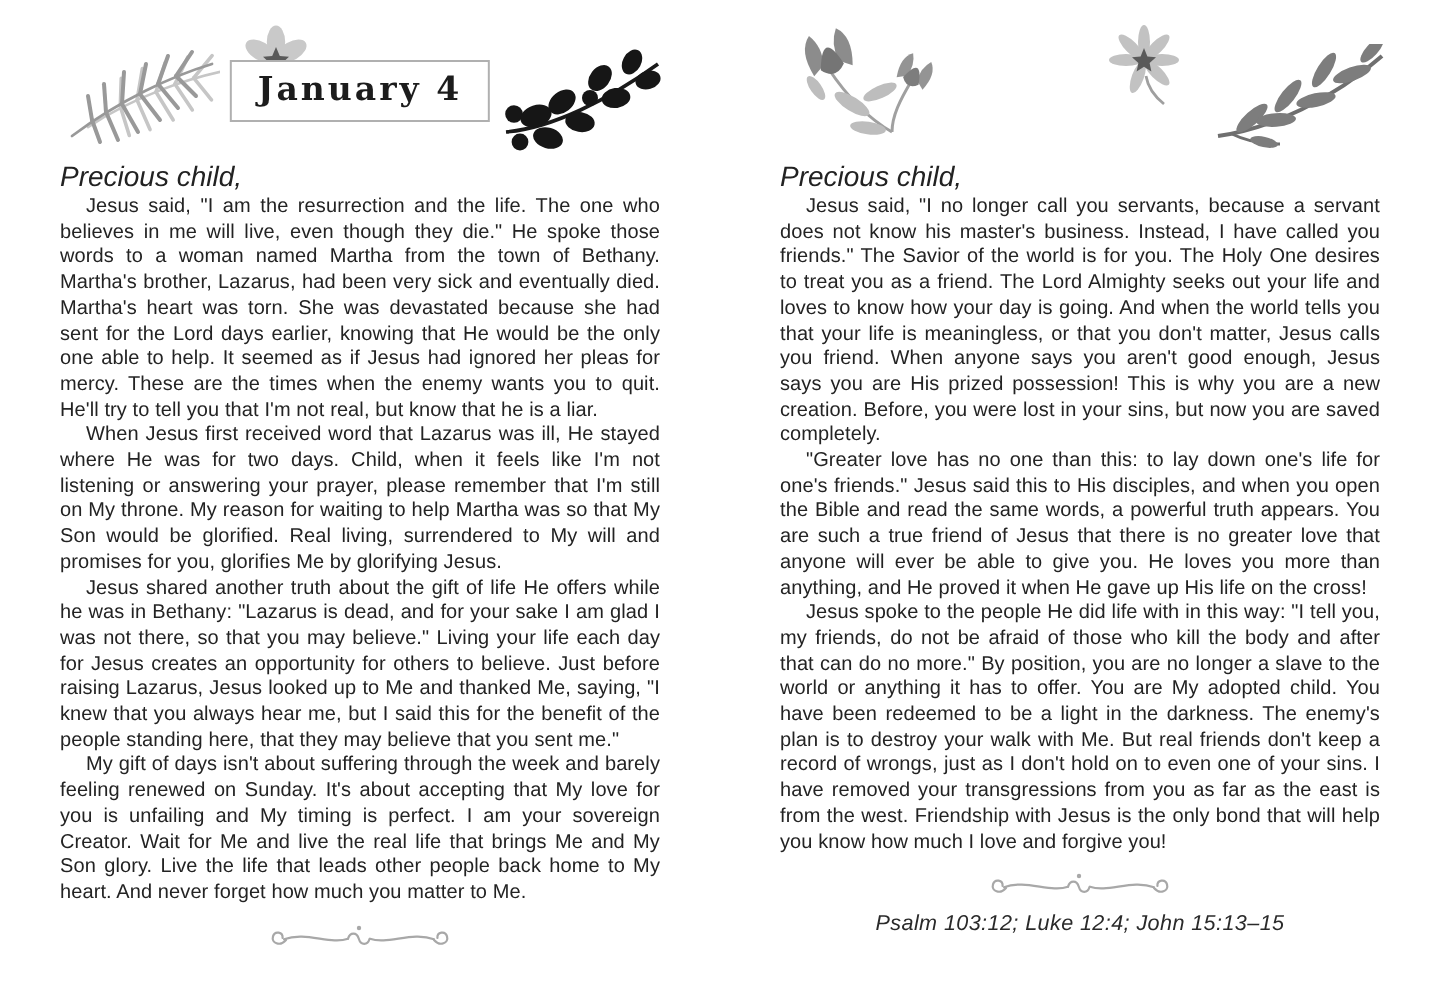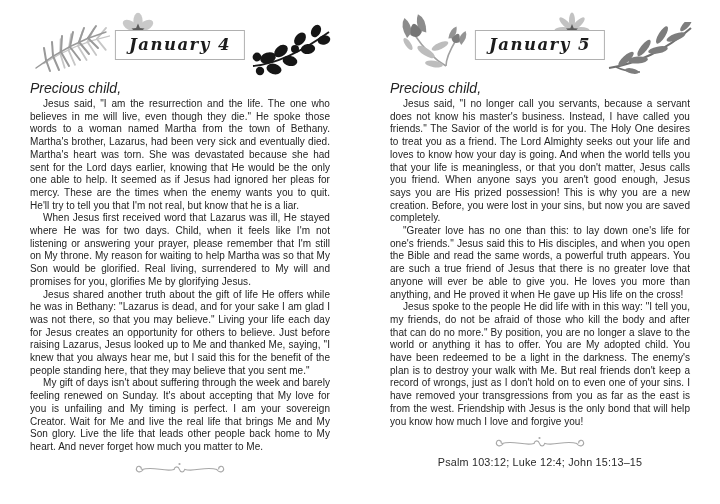--- a/index.html
+++ b/index.html
@@ -17,21 +17,20 @@
     box-sizing:border-box;
     padding:0 30px;
     position:relative;
   }
   
   .header-wrap{
     position:relative;
     width:244px;
     height:62px;
     margin:12px auto 2px auto;
-    font-style:italic;
   }
   .date-box{
     position:absolute;
     left:50%;top:18px;
     transform:translateX(-50%);
     background:#ffffff;
     border:1px solid #b0b0b0;
     padding:4px 13px 5px 13px;
     z-index:2;
     white-space:nowrap;
@@ -61,20 +60,21 @@
     text-indent:13px;
     letter-spacing:0.05px;
     color:#232323;
   }
   .flourish-row{
     text-align:center;
     margin-top:7px;
     line-height:0;
   }
   .reference{
+    font-style:italic;
     font-size:10.8px;
     text-align:center;
     margin-top:5px;
     color:#2a2a2a;
     letter-spacing:0.2px;
   }
 </style>
 </head>
 <body>
 
@@ -234,23 +234,20 @@
             <ellipse cx="38" cy="26" rx="10" ry="3.4" transform="rotate(-52 38 26)"></ellipse>
             <ellipse cx="52" cy="28" rx="10" ry="3.4" transform="rotate(-12 52 28)"></ellipse>
             <ellipse cx="56" cy="13" rx="10" ry="3.4" transform="rotate(-58 56 13)"></ellipse>
             <ellipse cx="70" cy="15" rx="10" ry="3.4" transform="rotate(-20 70 15)"></ellipse>
             <ellipse cx="80" cy="3" rx="8" ry="3" transform="rotate(-48 80 3)"></ellipse>
             <ellipse cx="26" cy="49" rx="7" ry="2.6" transform="rotate(12 26 49)"></ellipse>
           </g>
         </svg>
       </span>
 
-      <span class="date-box">
-        <span class="date-title">January 5</span>
-      </span>
     </div>
 
     <div class="salutation">Precious child,</div>
 
     <div class="body-text">
       <p>Jesus said, "I no longer call you servants, because a servant does not know his master's business. Instead, I have called you friends." The Savior of the world is for you. The Holy One desires to treat you as a friend. The Lord Almighty seeks out your life and loves to know how your day is going. And when the world tells you that your life is meaningless, or that you don't matter, Jesus calls you friend. When anyone says you aren't good enough, Jesus says you are His prized possession! This is why you are a new creation. Before, you were lost in your sins, but now you are saved completely.</p>
       <p>"Greater love has no one than this: to lay down one's life for one's friends." Jesus said this to His disciples, and when you open the Bible and read the same words, a powerful truth appears. You are such a true friend of Jesus that there is no greater love that anyone will ever be able to give you. He loves you more than anything, and He proved it when He gave up His life on the cross!</p>
       <p>Jesus spoke to the people He did life with in this way: "I tell you, my friends, do not be afraid of those who kill the body and after that can do no more." By position, you are no longer a slave to the world or anything it has to offer. You are My adopted child. You have been redeemed to be a light in the darkness. The enemy's plan is to destroy your walk with Me. But real friends don't keep a record of wrongs, just as I don't hold on to even one of your sins. I have removed your transgressions from you as far as the east is from the west. Friendship with Jesus is the only bond that will help you know how much I love and forgive you!</p>
     </div>
 

